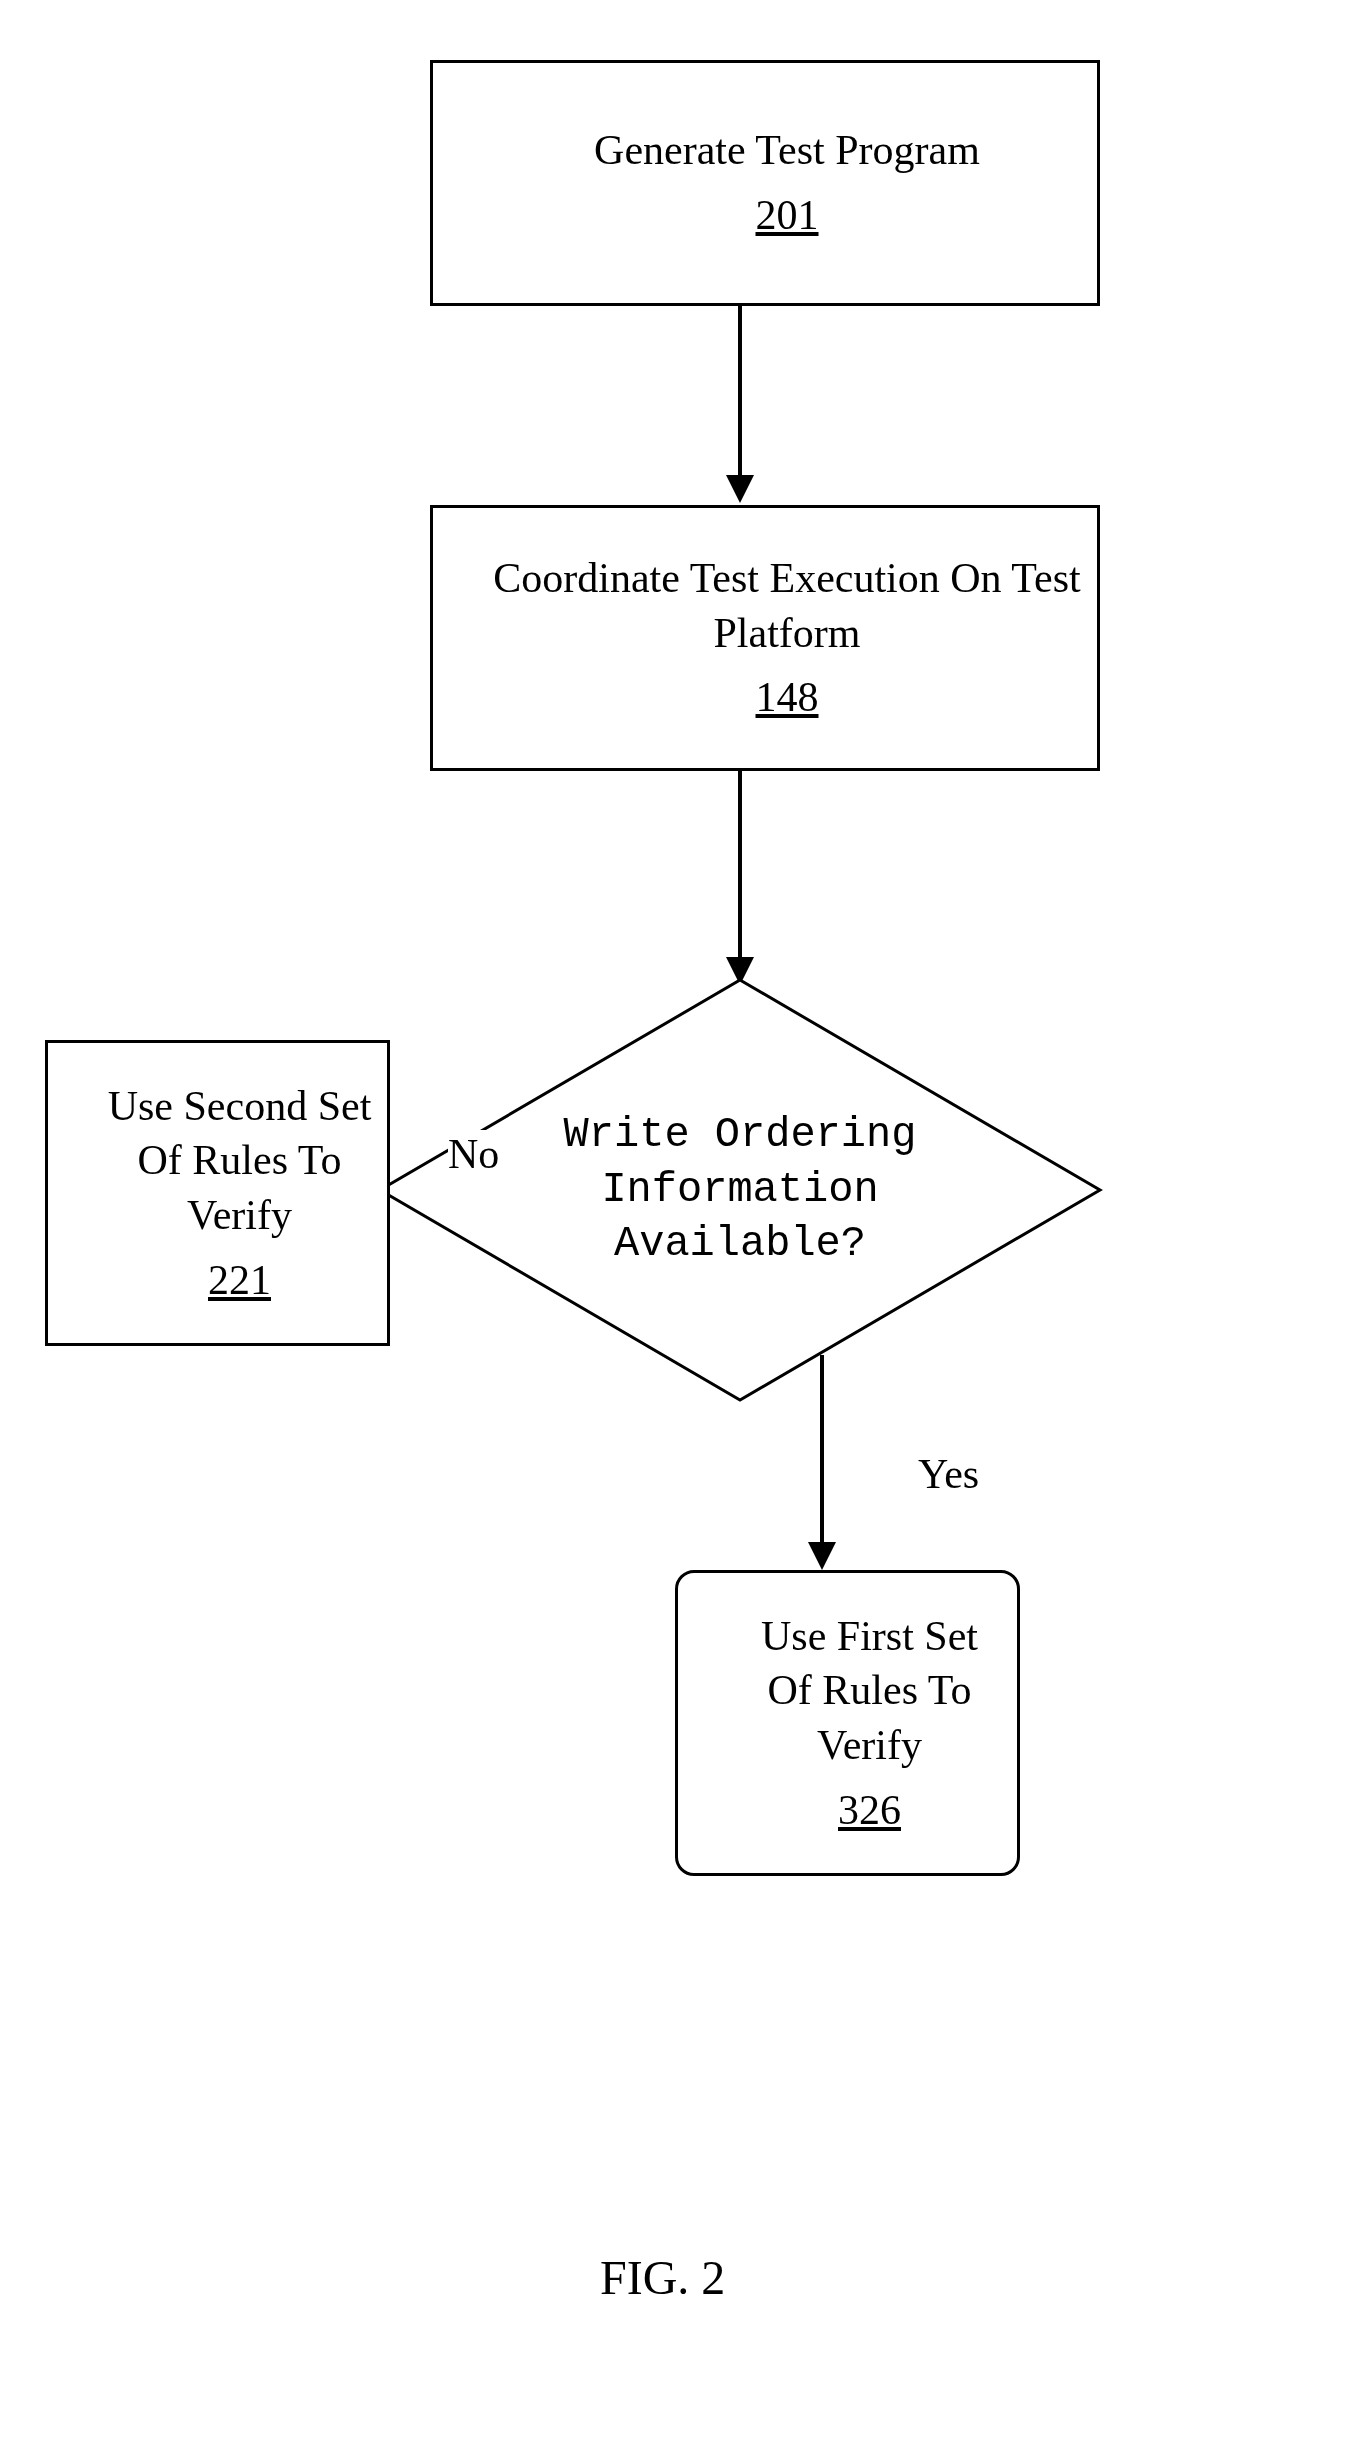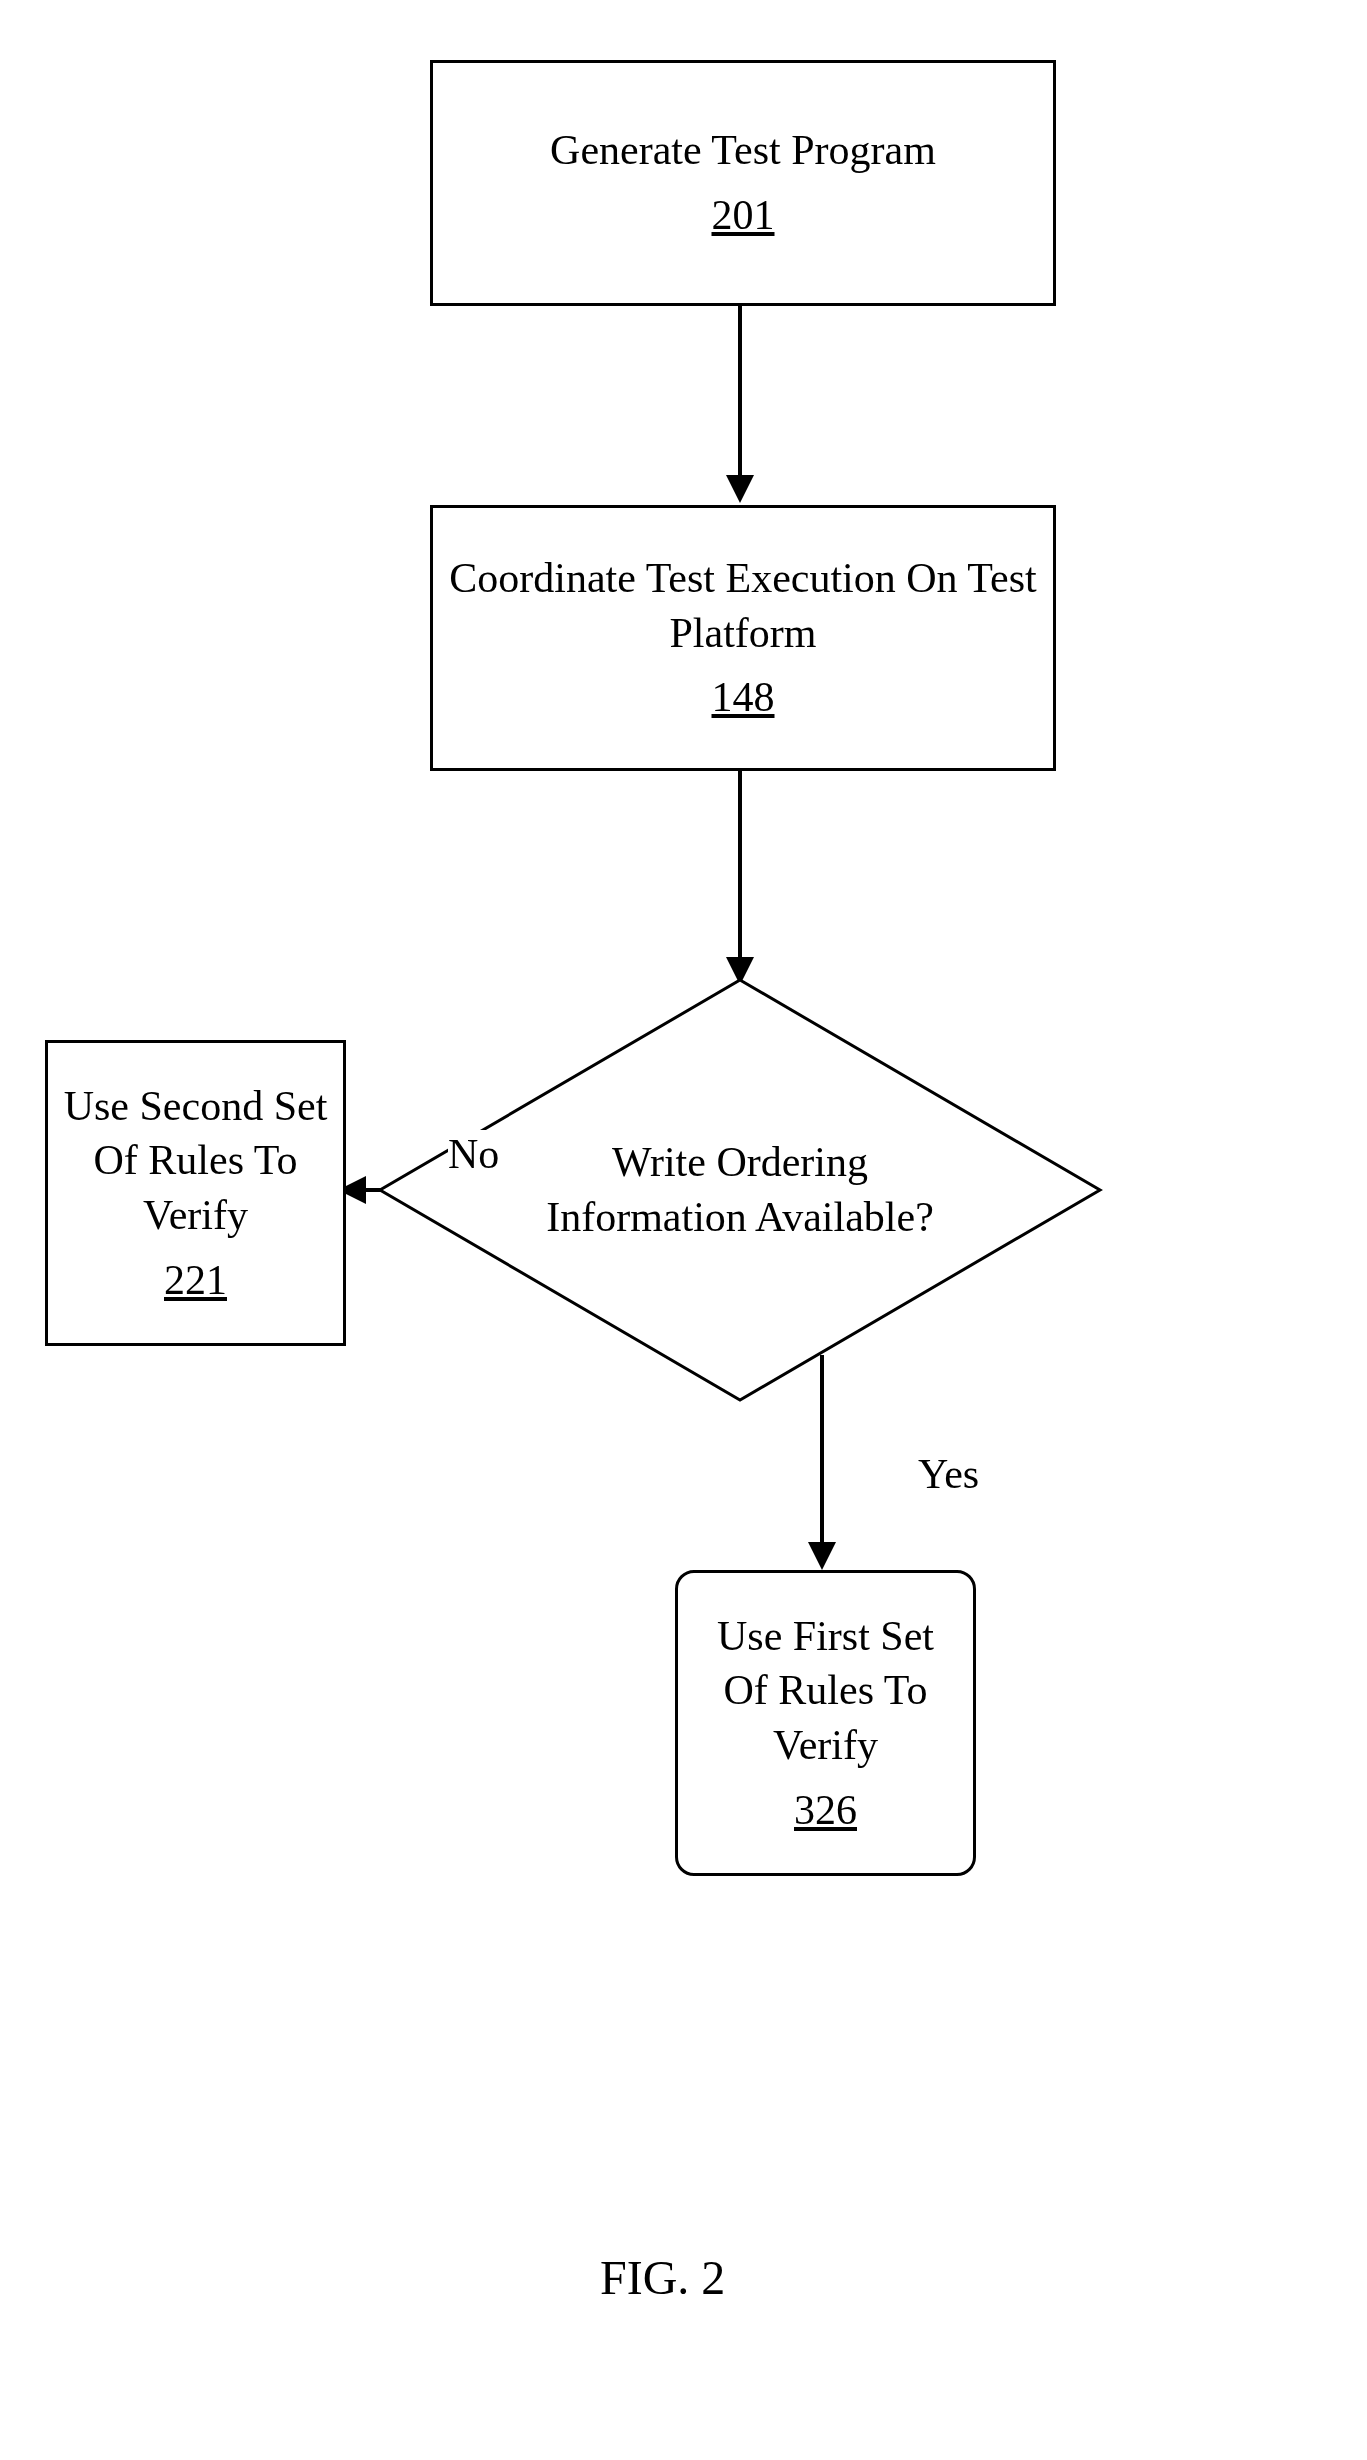--- a/index.html
+++ b/index.html
@@ -15,20 +15,21 @@
       position: absolute;
       border: 3px solid black;
       background: white;
       display: flex;
       flex-direction: column;
       align-items: center;
       justify-content: center;
       text-align: center;
       font-size: 42px;
       line-height: 1.3;
+      padding-left: 44px;
     }
     .box .ref {
       text-decoration: underline;
       margin-top: 10px;
     }
     .diamond-container {
       position: absolute;
       display: flex;
       align-items: center;
       justify-content: center;
@@ -93,21 +94,21 @@
 </div>
 
 <div class="arrow-line" style="left:738px; top:768px; width:4px; height:192px;"></div>
 <div class="arrow-head-down" style="left:726px; top:957px;"></div>
 
 <svg style="position:absolute; left:375px; top:975px; width:730px; height:430px;" viewBox="0 0 730 430">
   <polygon points="365,5 725,215 365,425 5,215" fill="white" stroke="black" stroke-width="3"></polygon>
 </svg>
 <div class="diamond-container" style="left:375px; top:975px; width:730px; height:430px;">
   <div class="diamond-text">
-    <div style="max-width:440px; margin:8px auto;">Write Ordering Information Available?</div>
+    <div style="max-width:440px; margin:8px auto;font-family:Liberation Mono, monospace;">Write Ordering Information Available?</div>
   </div>
 </div>
 
 <div class="label" style="left:400px; top:1130px;">No</div>
 <div class="arrow-line" style="left:363px; top:1188px; width:20px; height:4px;"></div>
 <div class="arrow-head-left" style="left:338px; top:1176px;"></div>
 
 <div class="box" style="left:45px; top:1040px; width:295px; height:300px;">
   <div>Use Second Set</div>
   <div>Of Rules To</div>

